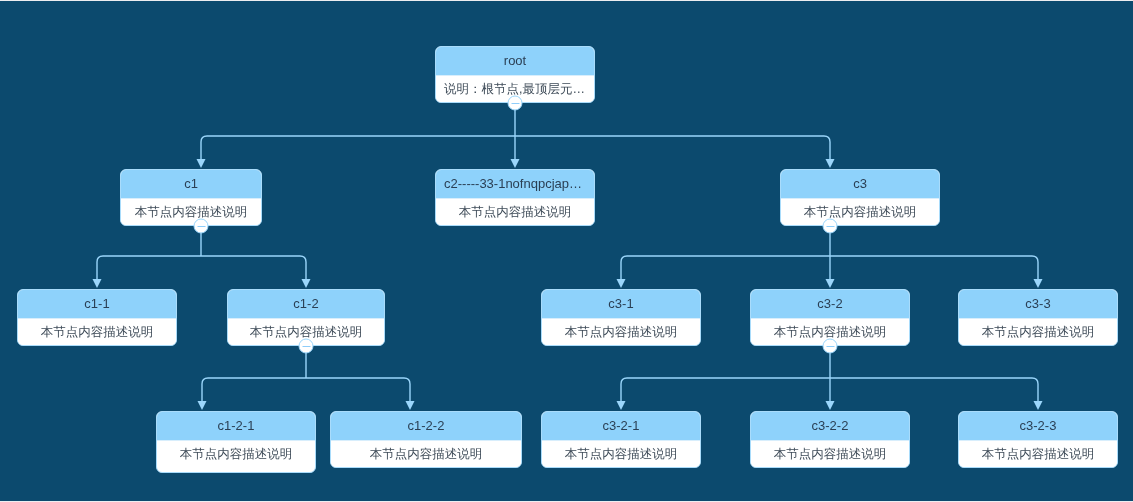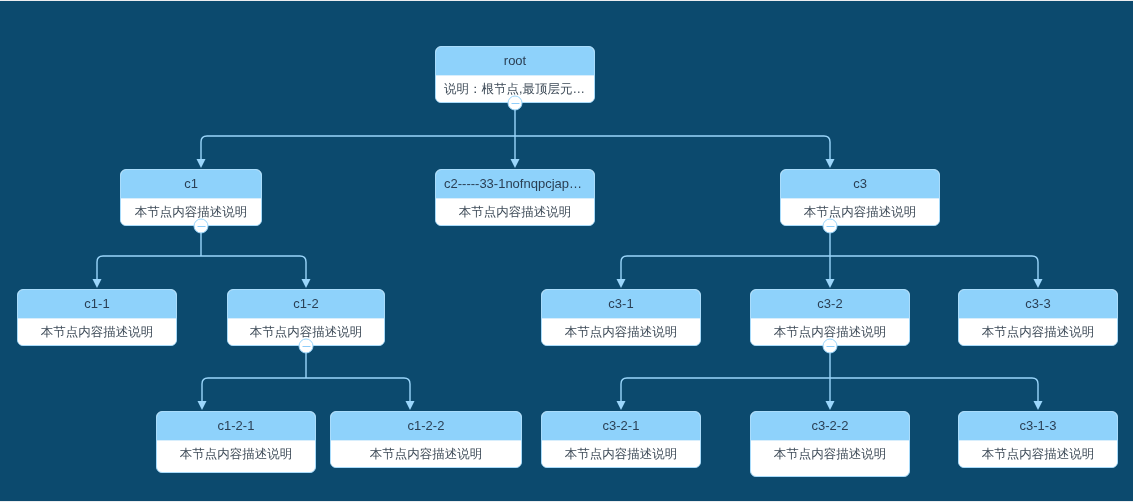--- a/index.html
+++ b/index.html
@@ -181,22 +181,22 @@
         <div class="node-desc">本节点内容描述说明</div>
       </div>
       <div class="node" style="left: 330px; top: 410px; width: 192px; height: 57px;">
         <div class="node-title">c1-2-2</div>
         <div class="node-desc">本节点内容描述说明</div>
       </div>
       <div class="node" style="left: 541px; top: 410px; width: 160px; height: 57px;">
         <div class="node-title">c3-2-1</div>
         <div class="node-desc">本节点内容描述说明</div>
       </div>
-      <div class="node" style="left: 750px; top: 410px; width: 160px; height: 66px;">
+      <div class="node" style="left: 750px; top: 410px; width: 160px; height: 57px;">
         <div class="node-title">c3-2-2</div>
         <div class="node-desc">本节点内容描述说明</div>
       </div>
       <div class="node" style="left: 958px; top: 410px; width: 160px; height: 57px;">
-        <div class="node-title">c3-1-3</div>
+        <div class="node-title">c3-2-3</div>
         <div class="node-desc">本节点内容描述说明</div>
       </div>
     </div>
 </div>
 
 </body></html>

